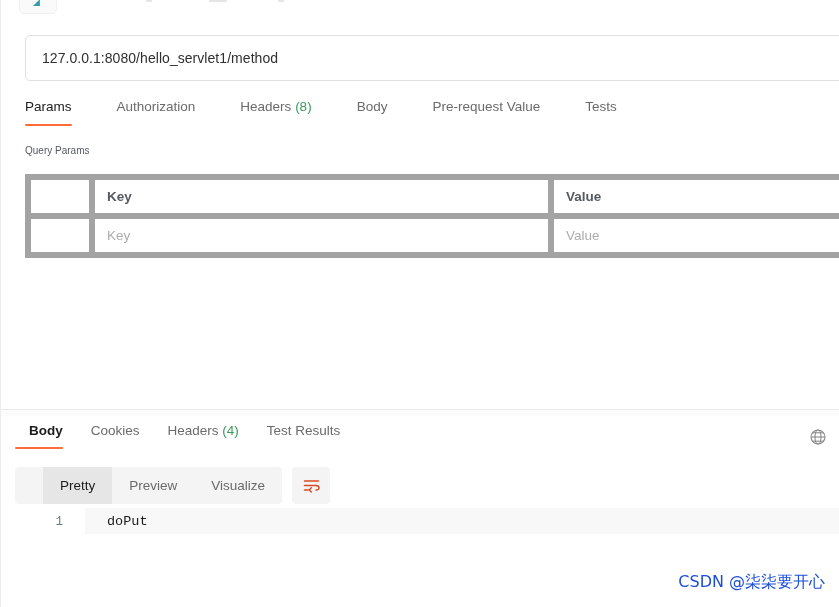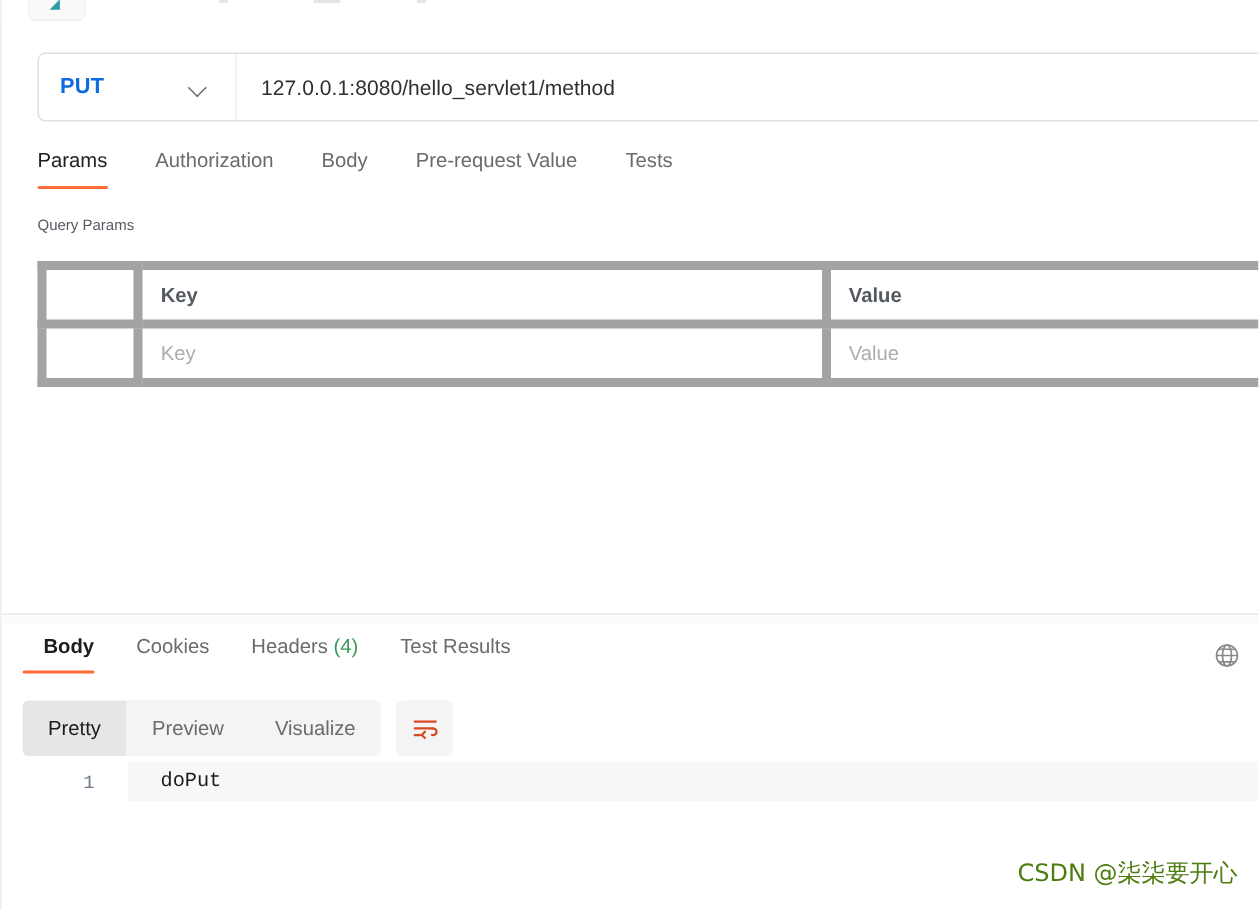--- a/index.html
+++ b/index.html
@@ -63,21 +63,21 @@
     transform: rotate(45deg);
   }
   .url-input {
     flex: 1; display: flex; align-items: center; padding: 0 16px;
     font-size: 14px; color: #2f2f2f; cursor: text; letter-spacing: .05px;
   }
 
   
   .req-tabs {
     position: absolute; left: 24px; top: 99px;
-    display: flex; align-items: flex-start; gap: 0;
+    display: flex; align-items: flex-start; gap: 13px;
   }
   .tab {
     position: relative; padding: 0 16px 12px 16px;
     font-size: 13.5px; color: #6b6b6b; cursor: pointer; white-space: nowrap;
   }
   .tab:first-child { padding-left: 0; }
   .tab.active { color: #212121; font-weight: 400; }
   .tab.active::after {
     content: ""; position: absolute; left: 0; right: 16px; bottom: 0;
     height: 2.5px; background: #ff6c37; border-radius: 2px;
@@ -143,21 +143,21 @@
     display: flex; align-items: center; gap: 10px;
   }
   .seg-group {
     display: flex; background: #f4f4f4; border-radius: 4px; overflow: hidden;
     height: 37px;
   }
   .seg {
     display: flex; align-items: center; padding: 0 17px;
     font-size: 13.5px; color: #6b6b6b; cursor: pointer; white-space: nowrap;
   }
-  .seg.active { background: #e6e6e6; color: #1c1c1c; }
+  .seg.active { background: #e6e6e6; color: #1c1c1c; margin-left: 28px; }
   .format-select {
     display: flex; align-items: center; gap: 9px;
     height: 37px; padding: 0 13px;
     background: #f4f4f4; border-radius: 4px; cursor: pointer;
     font-size: 13.5px; color: #4c4c4c;
   }
   .wrap-btn {
     width: 38px; height: 37px; background: #f4f4f4; border-radius: 4px;
     display: flex; align-items: center; justify-content: center; cursor: pointer;
   }
@@ -174,51 +174,51 @@
   .code-line {
     position: absolute; left: 60px; top: 0; right: -60px; height: 26px;
     background: #f8f8f8;
     display: flex; align-items: center; padding-left: 22px;
     font-family: "Liberation Mono", monospace; font-size: 13.5px; color: #1c1c1c;
   }
 
   
   .watermark {
     position: absolute; right: 14px; bottom: 14px;
-    font-size: 16px; color: #4d7c0f; white-space: nowrap;
+    font-size: 16px; color: #1d4ed8; white-space: nowrap;
     font-family: "DejaVu Sans", sans-serif;
   }
 </style>
 </head>
 <body>
 
 <div id="app">
 
   <div class="top-strip">
     <div class="top-ghost-btn"></div>
     <div class="top-ghost-icon">◢</div>
     <div class="ghost-text" style="left:145px; width:6px;"></div>
     <div class="ghost-text" style="left:208px; width:18px;"></div>
     <div class="ghost-text" style="left:277px; width:6px;"></div>
   </div>
 
   <div class="url-bar">
-    <div class="method-select">
-      <span class="method-label">PUT</span>
-      <span class="chevron"></span>
-    </div>
     <div class="url-input">127.0.0.1:8080/hello_servlet1/method</div>
   </div>
 
   <div class="req-tabs">
     <div class="tab active">
       <span>Params</span>
     </div>
     <div class="tab">
       <span>Authorization</span>
+    </div>
+    <div class="tab">
+      <span>Headers</span>
+      <span class="count">(8)</span>
     </div>
     <div class="tab">
       <span>Body</span>
     </div>
     <div class="tab">
       <span>Pre-request Value</span>
     </div>
     <div class="tab">
       <span>Tests</span>
     </div>

